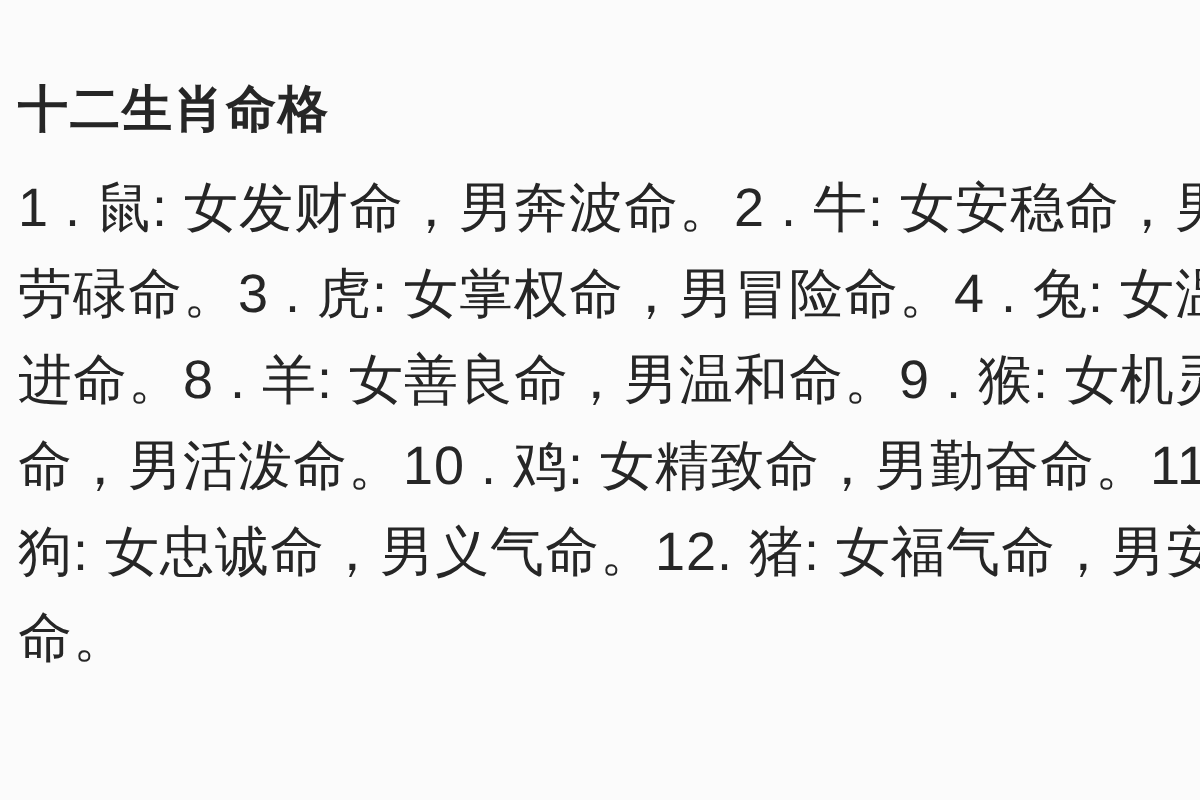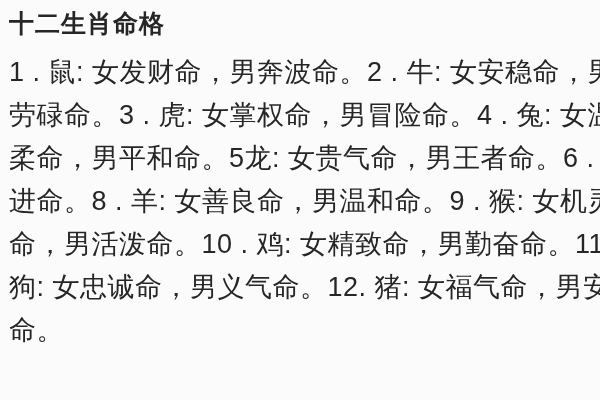--- a/index.html
+++ b/index.html
@@ -17,20 +17,21 @@
     overflow: hidden;
     box-sizing: border-box;
     padding: 6px 6px 0 9px;
   }
   .article-title {
     font-size: 25px;
     font-weight: 700;
     line-height: 34px;
     letter-spacing: 1px;
     white-space: nowrap;
+    margin-top: 32px;
   }
   .article-body {
     margin-top: 11px;
     font-size: 27px;
     font-weight: 400;
   }
   .body-line {
     line-height: 43px;
     white-space: nowrap;
     letter-spacing: 0.5px;
@@ -38,19 +39,18 @@
 </style>
 </head>
 <body>
 
 <div class="screen">
   <div class="article-title">十二生肖命格</div>
 
   <div class="article-body">
     <div class="body-line">1 . 鼠: 女发财命，男奔波命。2 . 牛: 女安稳命，男</div>
     <div class="body-line">劳碌命。3 . 虎: 女掌权命，男冒险命。4 . 兔: 女温</div>
-    <div class="body-line">柔命，男平和命。5龙: 女贵气命，男王者命。6 .</div>
     <div class="body-line">进命。8 . 羊: 女善良命，男温和命。9 . 猴: 女机灵</div>
     <div class="body-line">命，男活泼命。10 . 鸡: 女精致命，男勤奋命。11 .</div>
     <div class="body-line">狗: 女忠诚命，男义气命。12. 猪: 女福气命，男安逸</div>
     <div class="body-line">命。</div>
   </div>
 </div>
 
 </body></html>

